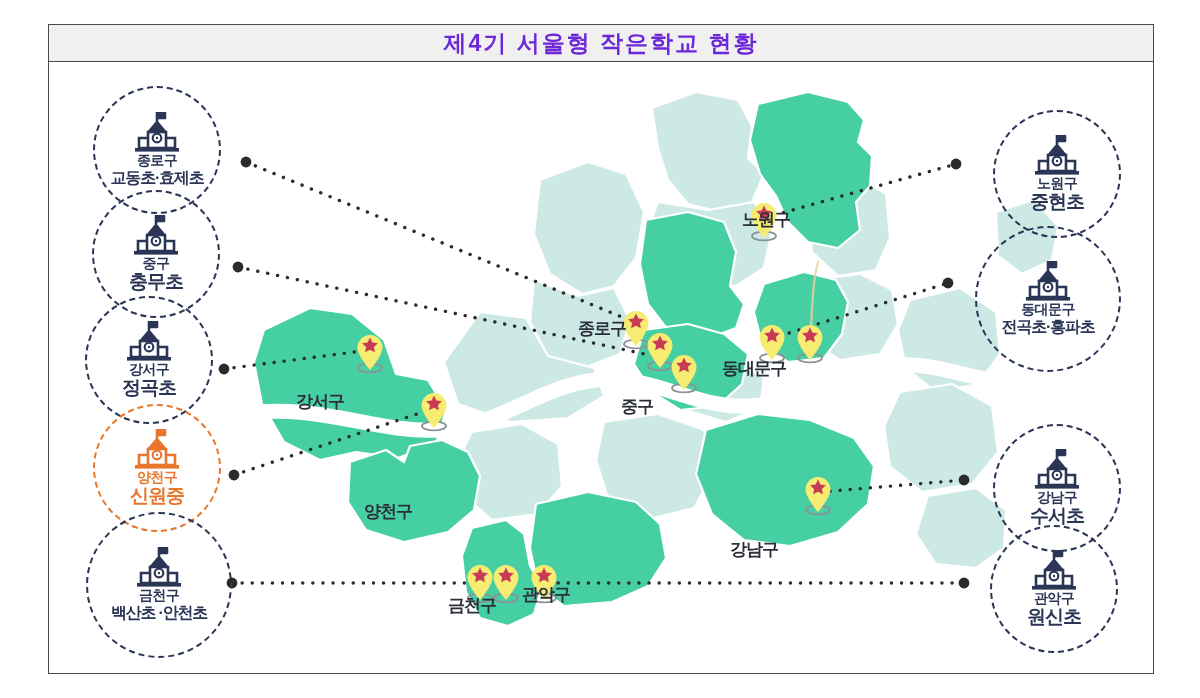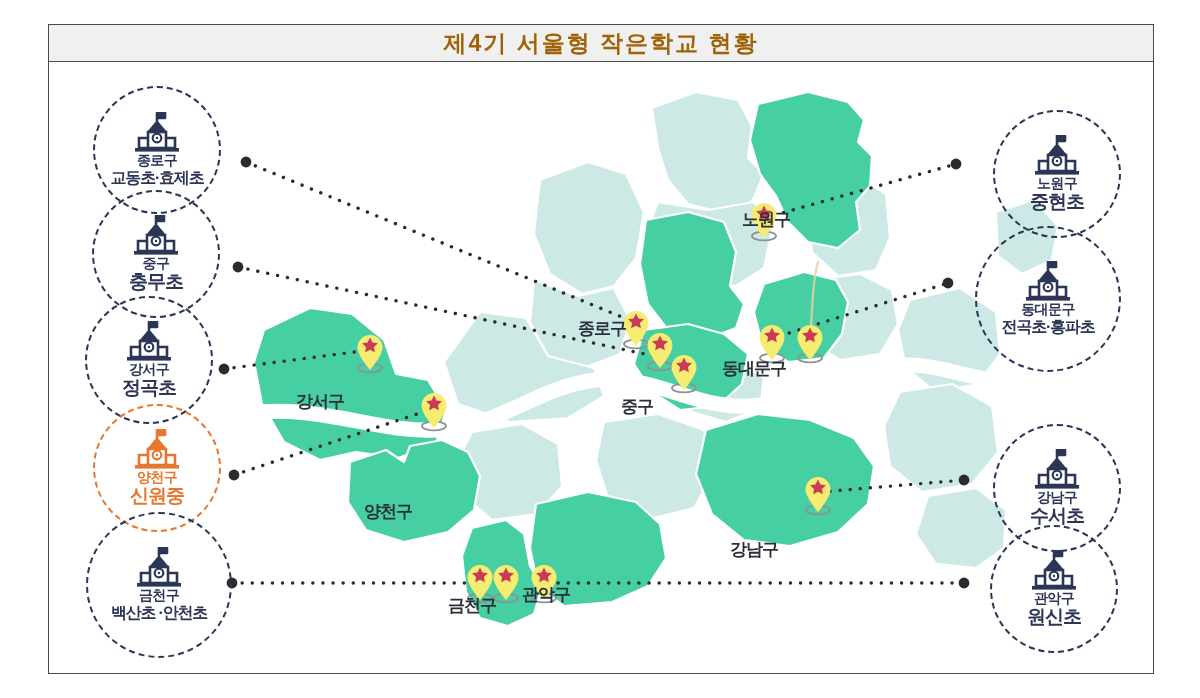--- a/index.html
+++ b/index.html
@@ -15,21 +15,21 @@
   .frame{
     position:absolute;left:48px;top:24px;width:1106px;height:650px;
     border:1.5px solid #4a4a4a;background:#fff;box-sizing:border-box;
   }
   .titlebar{
     position:absolute;left:48px;top:24px;width:1106px;height:38px;
     background:#f0f0f0;border:1.5px solid #4a4a4a;box-sizing:border-box;
     display:flex;align-items:center;justify-content:center;
   }
   .titlebar .ttl{
-    font-size:23px;font-weight:bold;color:#a16207;letter-spacing:2px;
+    font-size:23px;font-weight:bold;color:#6d28d9;letter-spacing:2px;
     font-family:"Liberation Sans","DejaVu Sans",sans-serif;
   }
 
   
   .maplayer{position:absolute;left:48px;top:62px;width:1106px;height:612px;}
   .maplayer svg{display:block;width:100%;height:100%;}
 
   
   .badge{
     position:absolute;width:128px;height:128px;border-radius:50%;

